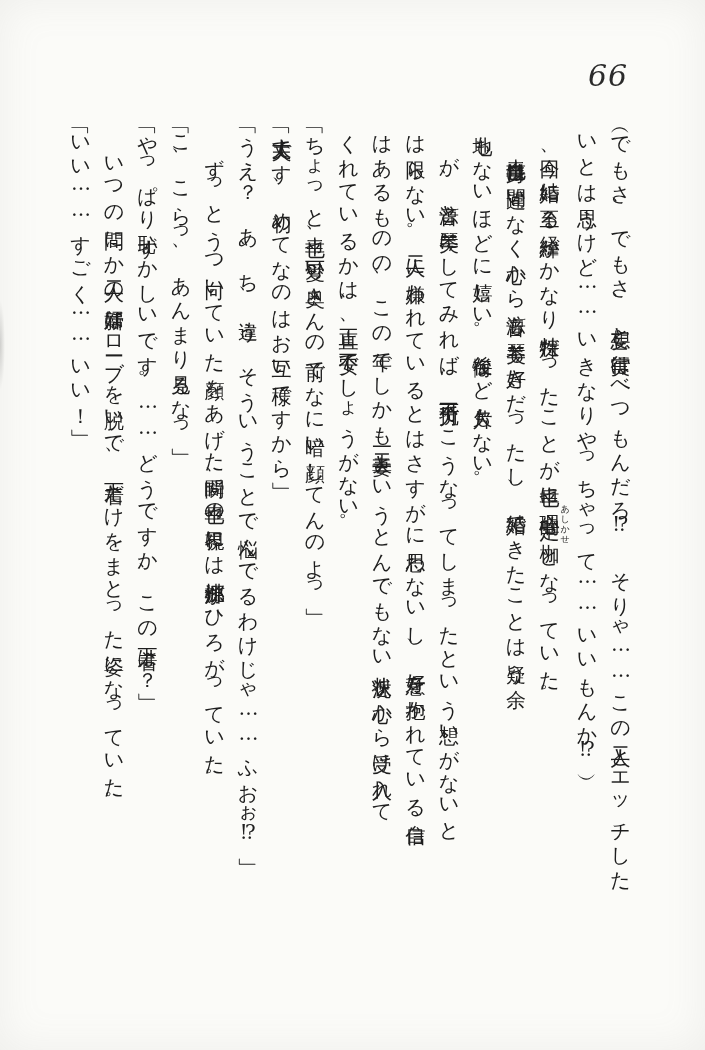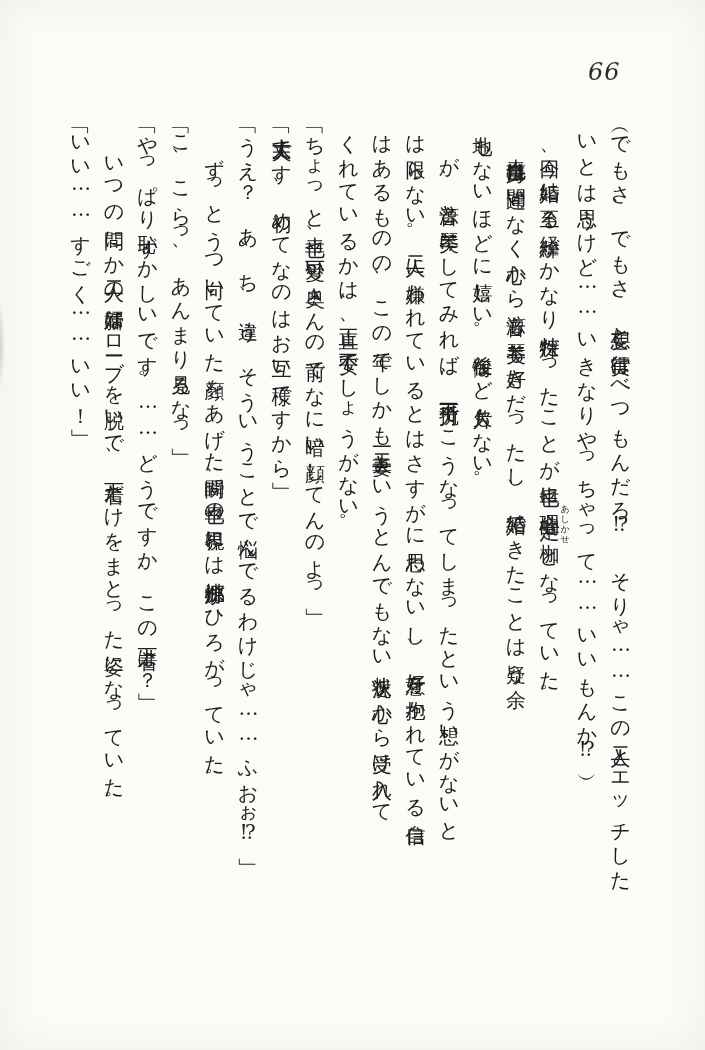--- a/index.html
+++ b/index.html
@@ -25,21 +25,21 @@
     left: -5px;
     top: 300px;
     width: 10px;
     height: 90px;
     background: radial-gradient(closest-side, rgba(90,90,90,0.25), rgba(90,90,90,0));
   }
   .page-number {
     position: absolute;
     top: 58px;
     left: 588px;
-    font-size: 24px;
+    font-size: 30px;
     font-style: italic;
     letter-spacing: 1px;
     color: #2b2b2b;
   }
   .text-block {
     position: absolute;
     top: 121px;
     right: 68px;
     height: 872px;
     writing-mode: vertical-rl;

